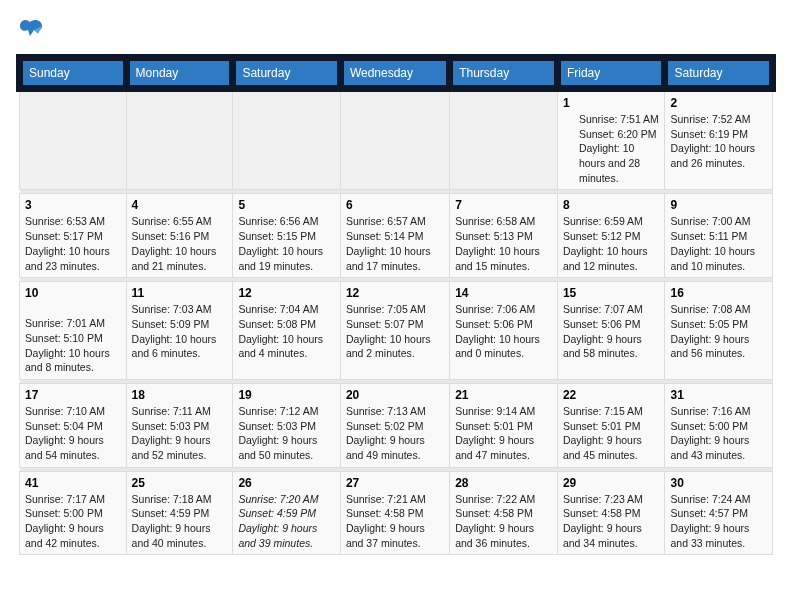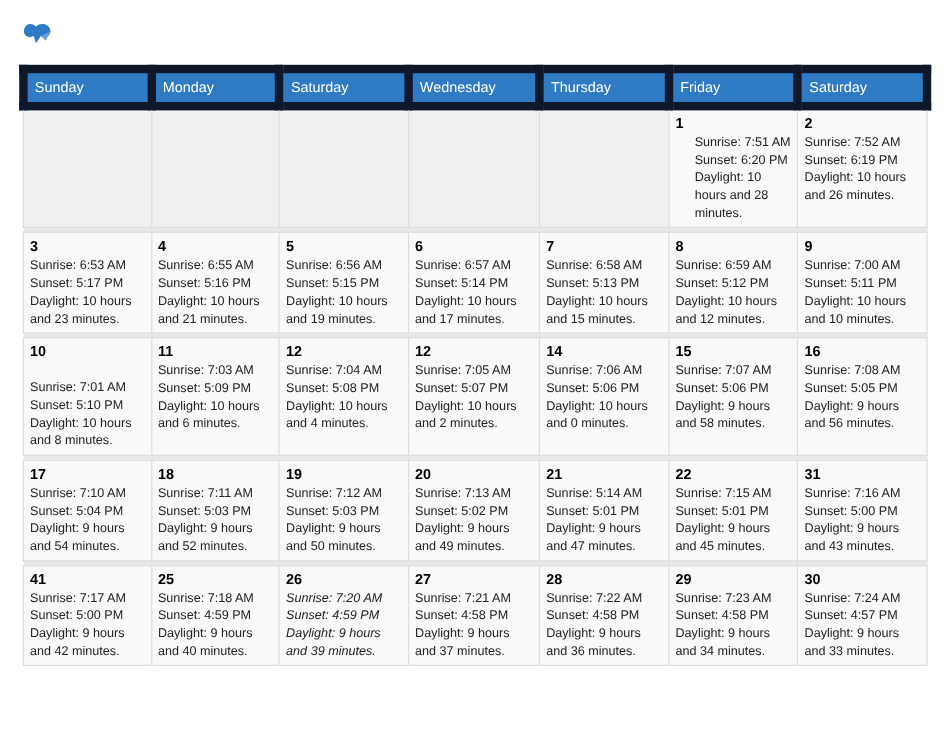--- a/index.html
+++ b/index.html
@@ -251,21 +251,21 @@
 Daylight: 9 hours and 50 minutes.</div>
         </td>
         <td>
           <span class="day-num">20</span>
           <div class="day-info" style="white-space: pre-line;">Sunrise: 7:13 AM
 Sunset: 5:02 PM
 Daylight: 9 hours and 49 minutes.</div>
         </td>
         <td>
           <span class="day-num">21</span>
-          <div class="day-info" style="white-space: pre-line;">Sunrise: 5:14 AM
+          <div class="day-info" style="white-space: pre-line;">Sunrise: 9:14 AM
 Sunset: 5:01 PM
 Daylight: 9 hours and 47 minutes.</div>
         </td>
         <td>
           <span class="day-num">22</span>
           <div class="day-info" style="white-space: pre-line;">Sunrise: 7:15 AM
 Sunset: 5:01 PM
 Daylight: 9 hours and 45 minutes.</div>
         </td>
         <td>

